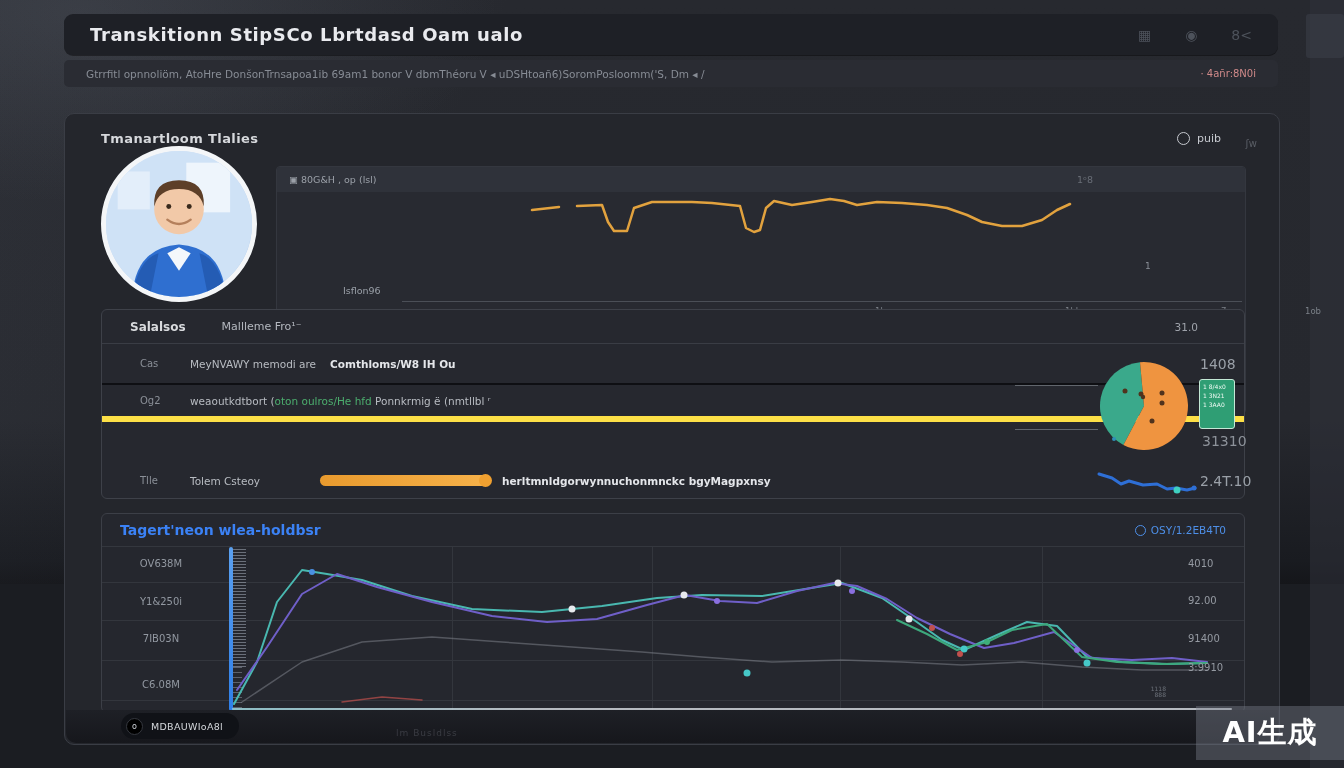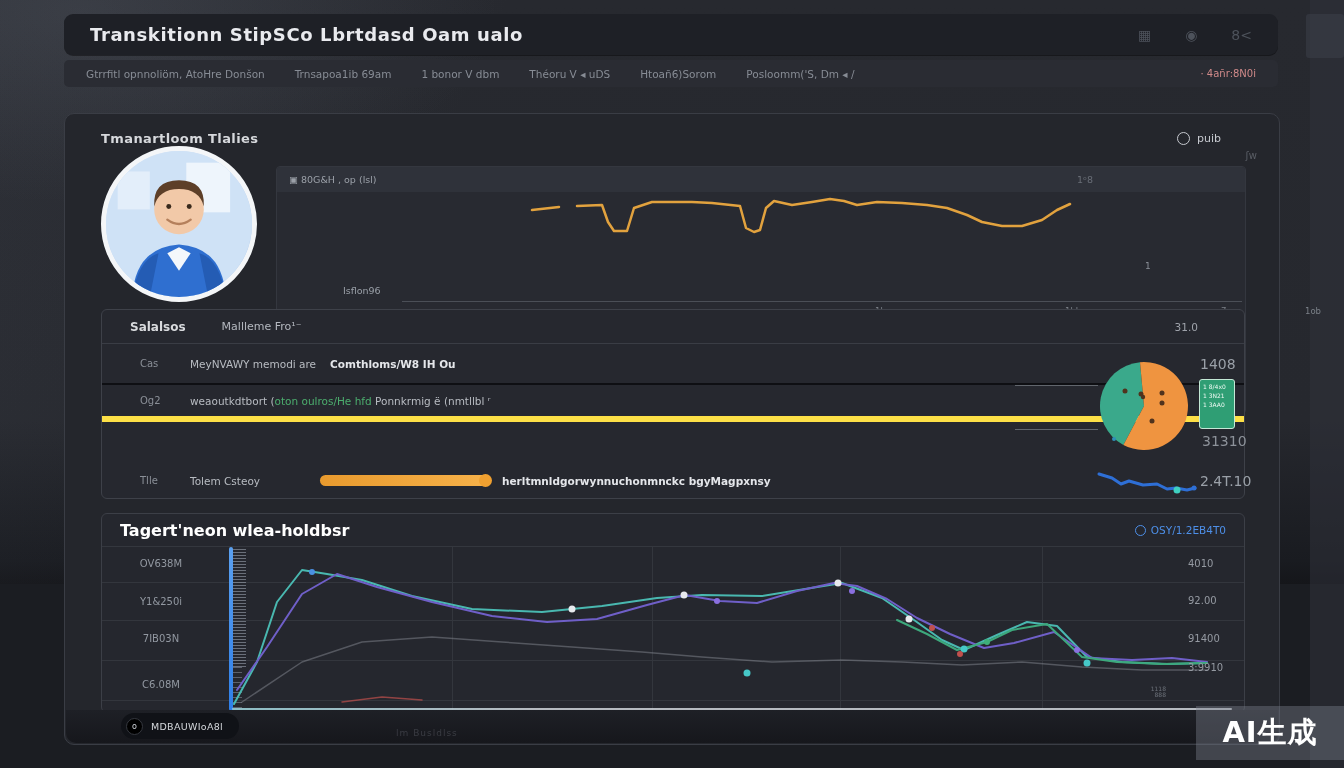--- a/index.html
+++ b/index.html
@@ -18,31 +18,31 @@
 
   
   .header { left:64px; top:14px; width:1214px; height:41px; background:#1e2026; border-radius:9px;
     display:flex; align-items:center; padding:0 26px; box-shadow:0 1px 0 rgba(0,0,0,.4); }
   .header-title { font-size:18px; font-weight:bold; color:#e9eaee; letter-spacing:.6px; }
   .header-icons { margin-left:auto; display:flex; gap:34px; align-items:center; }
   .header-icons span { font-size:14px; color:#4d525b; }
 
   
   .nav { left:64px; top:60px; width:1214px; height:27px; background:#2a2c33; border-radius:5px;
-    display:flex; align-items:center; gap:30px; padding:0 22px; font-size:10.5px; color:#878c95; }
+    display:flex; align-items:center; padding:0 22px; font-size:10.5px; color:#878c95; }
   .nav-item { white-space:nowrap; cursor:default; }
   .nav-alert { margin-left:auto; color:#d08a8a; font-size:10px; }
 
   
   .panel { left:64px; top:113px; width:1216px; height:632px; background:#24262c;
     border:1px solid #3a3d45; border-radius:10px; }
   .panel-title { left:36px; top:17px; font-size:13px; font-weight:bold; color:#d6d8dc; letter-spacing:.4px; }
   .refresh-group { right:58px; top:18px; display:flex; gap:7px; align-items:center; font-size:11px; color:#c6c9cf; }
   .refresh-circle { width:13px; height:13px; border:1.6px solid #c6c9cf; border-radius:50%; display:inline-block; }
-  .aux-icon { right:22px; top:36px; font-size:10px; color:#5a5e66; }
+  .aux-icon { right:22px; top:24px; font-size:10px; color:#5a5e66; }
 
   
   .avatar { left:36px; top:32px; width:156px; height:156px; border-radius:50%;
     border:5px solid #f4f6f8; overflow:hidden; z-index:5;
     background:radial-gradient(circle at 35% 30%, #e8f1fb 0%, #c8dbf2 55%, #9fc0e8 100%); }
   .avatar svg { width:100%; height:100%; display:block; }
 
   
   .topchart { left:211px; top:52px; width:970px; height:248px; background:#282a31;
     border:1px solid #34373f; border-radius:4px; }
@@ -79,21 +79,21 @@
   .greenbox { position:absolute; left:1097px; top:69px; width:36px; height:50px; background:#2f9e74;
     border:1.5px solid #c4e9d6; border-radius:3px; padding:4px 3px; display:flex; flex-direction:column; gap:3px; }
   .greenbox span { font-size:6px; line-height:6px; color:#eefaf3; white-space:nowrap; overflow:hidden; }
   .rval { position:absolute; font-size:14px; color:#9aa0a8; }
   .spark-wrap { position:absolute; left:995px; top:158px; width:100px; height:28px; }
 
   
   .bottom { left:36px; top:399px; width:1144px; height:200px; background:#25272e;
     border:1px solid #3c3f47; border-radius:6px; overflow:hidden; }
   .bottom-head { height:33px; display:flex; align-items:center; padding:0 18px; border-bottom:1px solid #34373e; }
-  .bottom-title { font-size:16px; font-weight:bold; color:#ffffff; }
+  .bottom-title { font-size:14px; font-weight:bold; color:#3b82f6; }
   .bottom-link { margin-left:auto; font-size:10.5px; color:#4d8fe8; display:flex; align-items:flex-end; gap:5px; }
   .blue-c { width:11px; height:11px; border-radius:50%; border:1.6px solid #4d8fe8; display:inline-block; }
   .hgrid { position:absolute; left:0; width:1144px; height:1px; background:#33363d; }
   .vgrid { position:absolute; top:33px; width:1px; height:167px; background:#33363d; }
   .ylab { position:absolute; width:90px; left:14px; text-align:center; font-size:10px; color:#9298a1; }
   .rv { position:absolute; left:1086px; font-size:10px; color:#959aa2; }
   .blue-axis { position:absolute; left:127px; top:33px; width:4px; height:164px;
     background:linear-gradient(180deg,#5aa0f0,#2f7fe8); border-radius:2px; }
   .tickstrip { position:absolute; left:131px; top:35px; width:13px; height:118px;
     background:repeating-linear-gradient(to bottom, rgba(195,205,220,.55) 0 1px, transparent 1px 3px); opacity:.8; }

